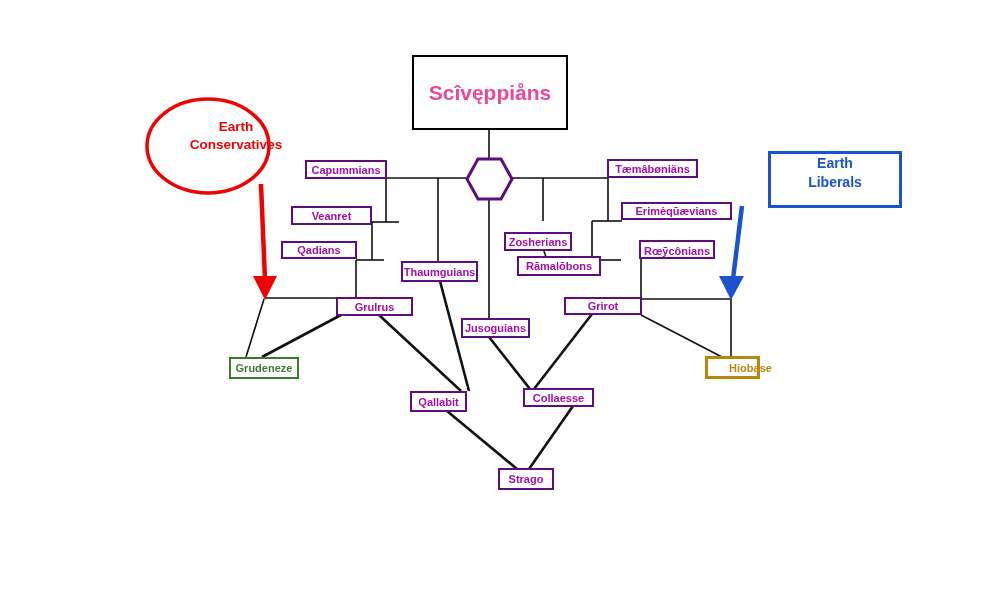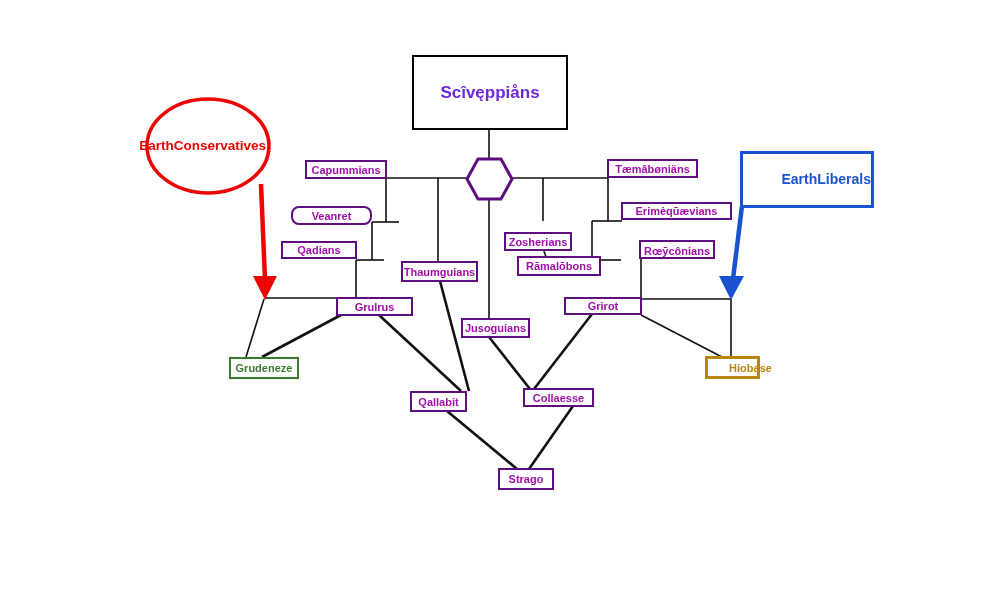--- a/index.html
+++ b/index.html
@@ -8,29 +8,29 @@
     font-family:"Liberation Sans",sans-serif;overflow:hidden;
   }
   .layer{position:absolute;left:0;top:0;}
   .node{
     position:absolute;box-sizing:border-box;
     display:flex;align-items:center;justify-content:center;
     border:2.5px solid #5e0d7e;background:#ffffff;color:#a111a8;
     font-weight:bold;font-size:11px;white-space:nowrap;z-index:2;
   }
   .node.title-box{
-    border:2px solid #000;color:#6d28d9;font-size:17px;z-index:1;
+    border:2px solid #000;color:#ec4899;font-size:21px;z-index:1;
   }
   .node.split-box{background:transparent;z-index:1;}
   .node.green-box{border-color:#3a7a2e;color:#3a7a2e;}
   .node.gold-box{border:3px solid #b8860b;color:#b8860b;padding-left:36px;}
   .annot{
-    position:absolute;box-sizing:border-box;display:flex;flex-direction:row;
-    align-items:center;justify-content:flex-end;font-weight:bold;z-index:2;
-    text-align:center;line-height:1.35;
+    position:absolute;box-sizing:border-box;display:flex;flex-direction:column;
+    align-items:center;justify-content:flex-start;font-weight:bold;z-index:2;
+    text-align:center;line-height:1.35;margin-left:28px;
   }
   .annot.liberals{border:3px solid #1a53cf;color:#1a53cf;font-size:14px;background:#fff;}
   .annot.conservatives{color:#ee0202;font-size:13.5px;}
 </style>
 </head>
 <body>
 
 <div class="canvas">
 
   <svg class="layer" width="1000" height="611" viewBox="0 0 1000 611">
@@ -92,21 +92,21 @@
 
 
   <div class="node" style="left:305px;top:160px;width:82px;height:19px;">
     <span>Capummians</span>
   </div>
 
   <div class="node" style="left:607px;top:159px;width:91px;height:19px;">
     <span>Tæmâbøniäns</span>
   </div>
 
-  <div class="node" style="left:291px;top:206px;width:81px;height:19px;border-radius:8px;">
+  <div class="node" style="left:291px;top:206px;width:81px;height:19px;">
     <span>Veanret</span>
   </div>
 
   <div class="node" style="left:281px;top:241px;width:76px;height:18px;">
     <span>Qadians</span>
   </div>
 
   <div class="node" style="left:401px;top:261px;width:77px;height:21px;">
     <span>Thaumguians</span>
   </div>

